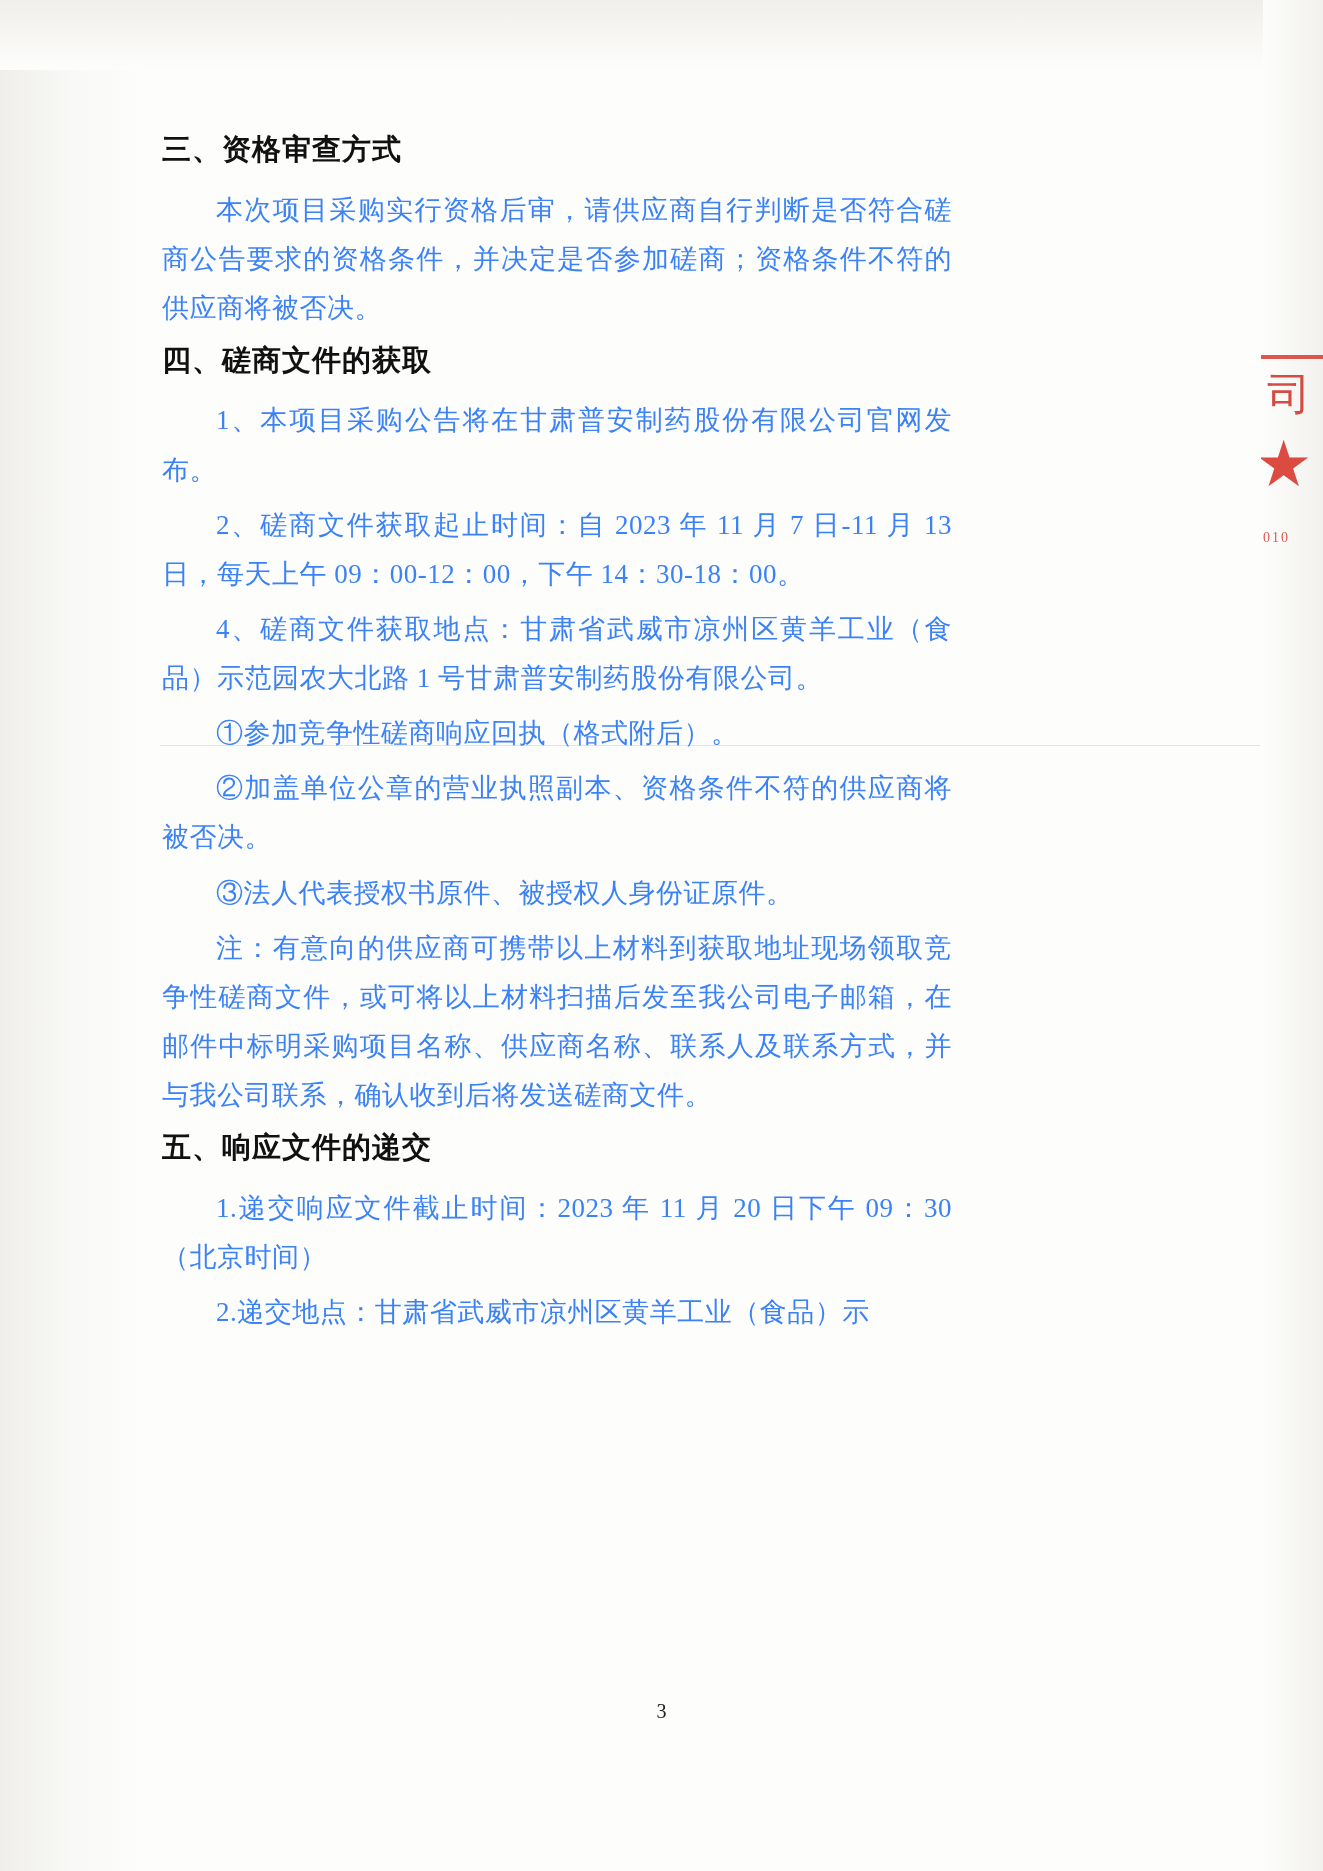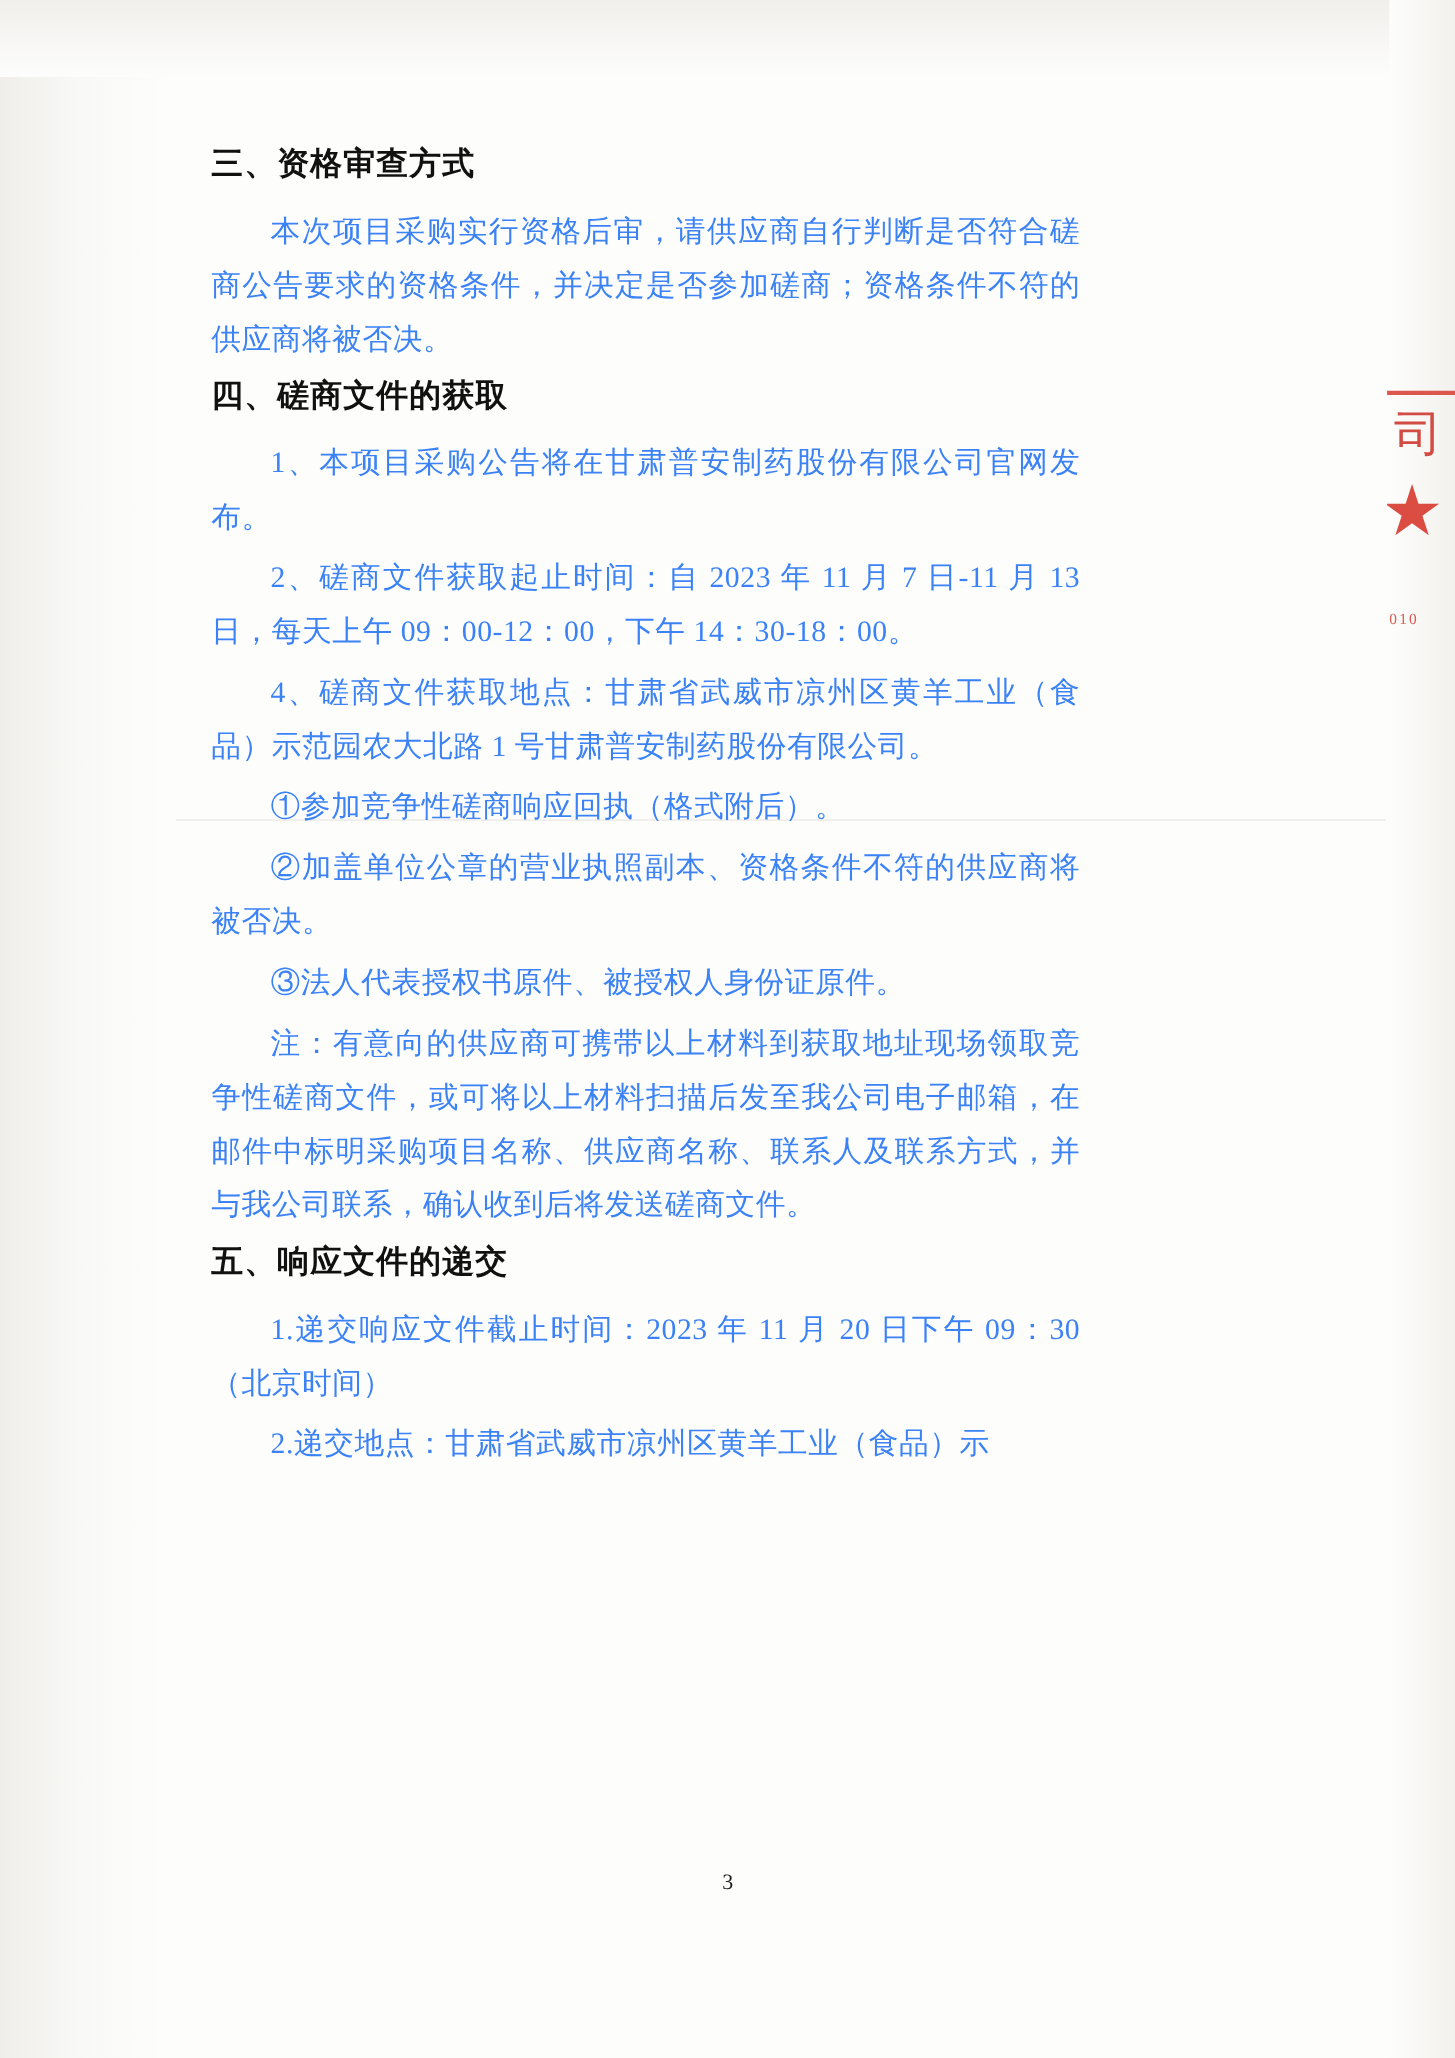--- a/index.html
+++ b/index.html
@@ -43,21 +43,21 @@
     position: absolute;
     left: 160px;
     top: 745px;
     width: 1100px;
     height: 1px;
     background: #e6e4de;
     pointer-events: none;
   }
   .content {
     position: absolute;
-    left: 192px;
+    left: 162px;
     top: 128px;
     width: 790px;
   }
   h2.heading {
     font-size: 29px;
     font-weight: bold;
     margin: 0 0 14px 0;
     letter-spacing: 1px;
     line-height: 1.5;
     color: #111;
@@ -122,21 +122,21 @@
     top: 78px;
     width: 0; height: 0;
     color: #d8392f;
     font-size: 64px;
     line-height: 64px;
     opacity: 0.9;
   }
   .seal .seal-num {
     position: absolute;
     left: 2px;
-    top: 201px;
+    top: 175px;
     font-size: 14px;
     color: #d04036;
     letter-spacing: 2px;
     opacity: 0.85;
   }
 </style>
 </head>
 <body>
 
 <div class="page">

